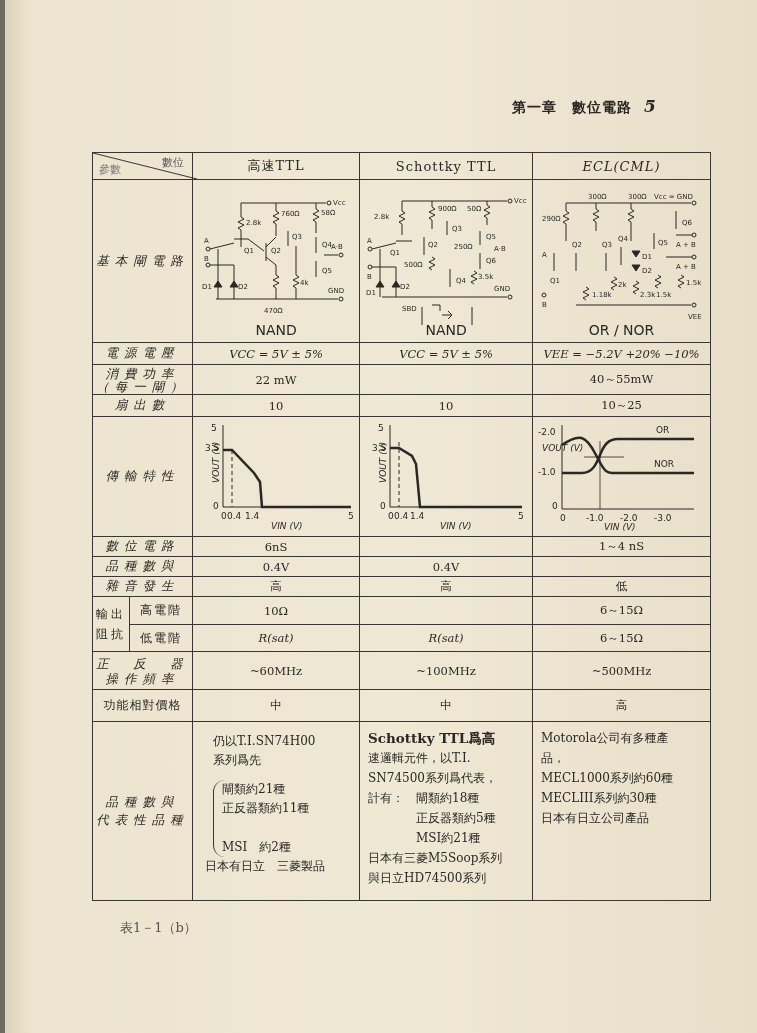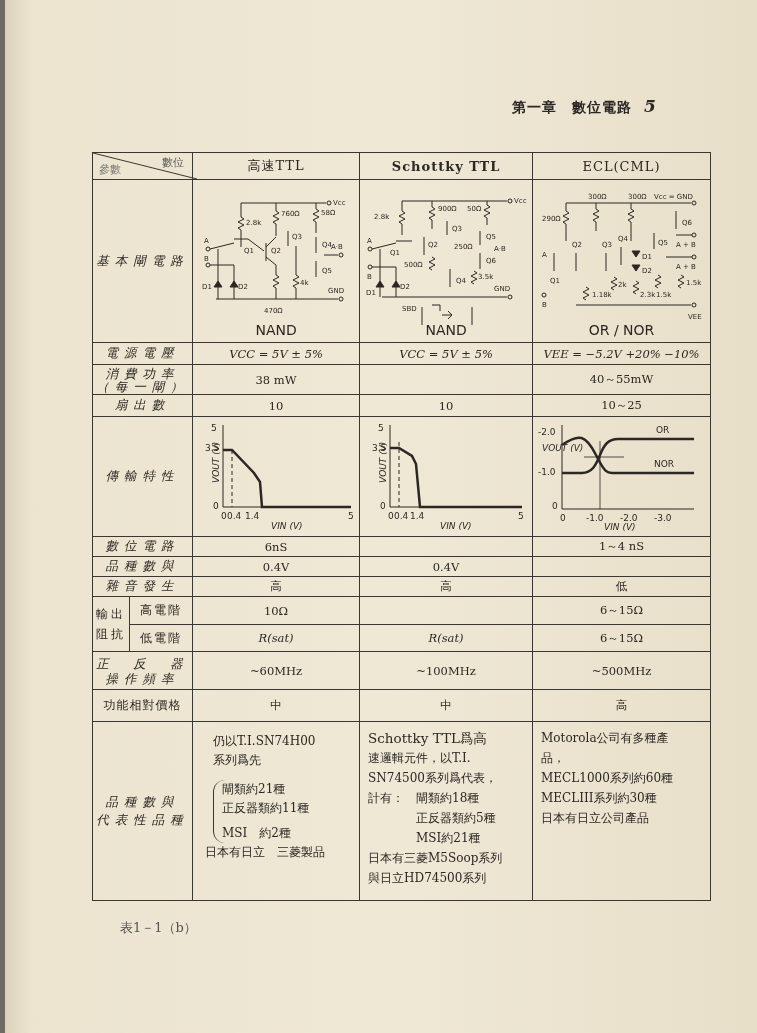--- a/index.html
+++ b/index.html
@@ -5,22 +5,22 @@
   html,body{margin:0;padding:0;}
   body{width:757px;height:1033px;background:#ece4cf;position:relative;overflow:hidden;font-family:"DejaVu Serif",serif;color:#2a2724;}
   .page-shadow{position:absolute;left:0;top:0;width:757px;height:1033px;background:linear-gradient(90deg,#d8ceb6 0,#ece4cf 30px,#efe8d5 400px,#e8dfc9 757px);}
   .left-edge{position:absolute;left:0;top:0;width:5px;height:1033px;background:#6f6a62;}
   .header{position:absolute;top:96px;left:512px;font-size:14px;font-weight:bold;letter-spacing:1px;}
   .header .pg{font-size:17px;font-style:italic;margin-left:12px;}
   table.main{position:absolute;left:92px;top:152px;width:619px;border-collapse:collapse;font-size:12px;}
   table.main td{border:1.5px solid #3a3632;padding:0;text-align:center;vertical-align:middle;}
   .c0{width:104px;}
   .c1{width:166px;}
-  .c2{width:172px;font-weight:bold;}
-  .c3{width:177px;}
+  .c2{width:172px;}
+  .c3{width:177px;font-style:italic;}
   .param{letter-spacing:6px;font-size:12.5px;font-style:italic;}
   .diag{position:relative;height:26px;}
   .diag .tl{position:absolute;left:6px;bottom:2px;font-size:11px;color:#777;}
   .diag .tr{position:absolute;right:8px;top:2px;font-size:11px;color:#555;}
   .diag svg{position:absolute;left:0;top:0;}
   .colhead{font-size:13px;letter-spacing:1px;}
   .circ{height:162px;position:relative;}
   .circ svg{display:block;margin:0 auto;}
   .circ .cap{position:absolute;bottom:4px;left:0;right:0;font-size:14px;font-family:"DejaVu Sans",sans-serif;}
   .val{font-size:11.5px;}
@@ -242,21 +242,21 @@
     <td class="val" style="font-style:italic">VCC = 5V ± 5%</td>
     <td class="val" style="font-style:italic">VCC = 5V ± 5%</td>
     <td class="val" style="font-style:italic">VEE = −5.2V +20% −10%</td>
   </tr>
 
   <tr style="height:30px">
     <td colspan="2" class="param" style="line-height:13px">
       <div>消費功率</div>
       <div>（每一閘）</div>
     </td>
-    <td class="val">38 mW</td>
+    <td class="val">22 mW</td>
     <td class="val"></td>
     <td class="val">40～55mW</td>
   </tr>
 
   <tr style="height:22px">
     <td colspan="2" class="param">扇出數</td>
     <td class="val">10</td>
     <td class="val">10</td>
     <td class="val">10～25</td>
   </tr>
@@ -380,28 +380,28 @@
       <div>品種數與</div>
       <div>代表性品種</div>
     </td>
     <td class="rep">
       <div class="inner" style="padding-left:20px">
         <div style="margin-top:4px">仍以T.I.SN74H00</div>
         <div>系列爲先</div>
         <div style="margin-top:10px;padding-left:8px;border-left:1px solid #3a3632;border-radius:12px 0 0 12px">
           <div>閘類約21種</div>
           <div>正反器類約11種</div>
-          <div style="margin-top:6px">MSI　約2種</div>
+          <div style="margin-top:20px">MSI　約2種</div>
         </div>
         <div style="margin-left:-8px">日本有日立　三菱製品</div>
       </div>
     </td>
     <td class="rep">
       <div class="inner" style="line-height:20px">
-        <div style="font-size:13.5px;font-weight:normal">Schottky TTL爲高</div>
+        <div style="font-size:13.5px;font-weight:bold">Schottky TTL爲高</div>
         <div>速邏輯元件，以T.I.</div>
         <div>SN74500系列爲代表，</div>
         <div>計有：　閘類約18種</div>
         <div style="padding-left:48px">正反器類約5種</div>
         <div style="padding-left:48px">MSI約21種</div>
         <div>日本有三菱M5Soop系列</div>
         <div>與日立HD74500系列</div>
       </div>
     </td>
     <td class="rep">

